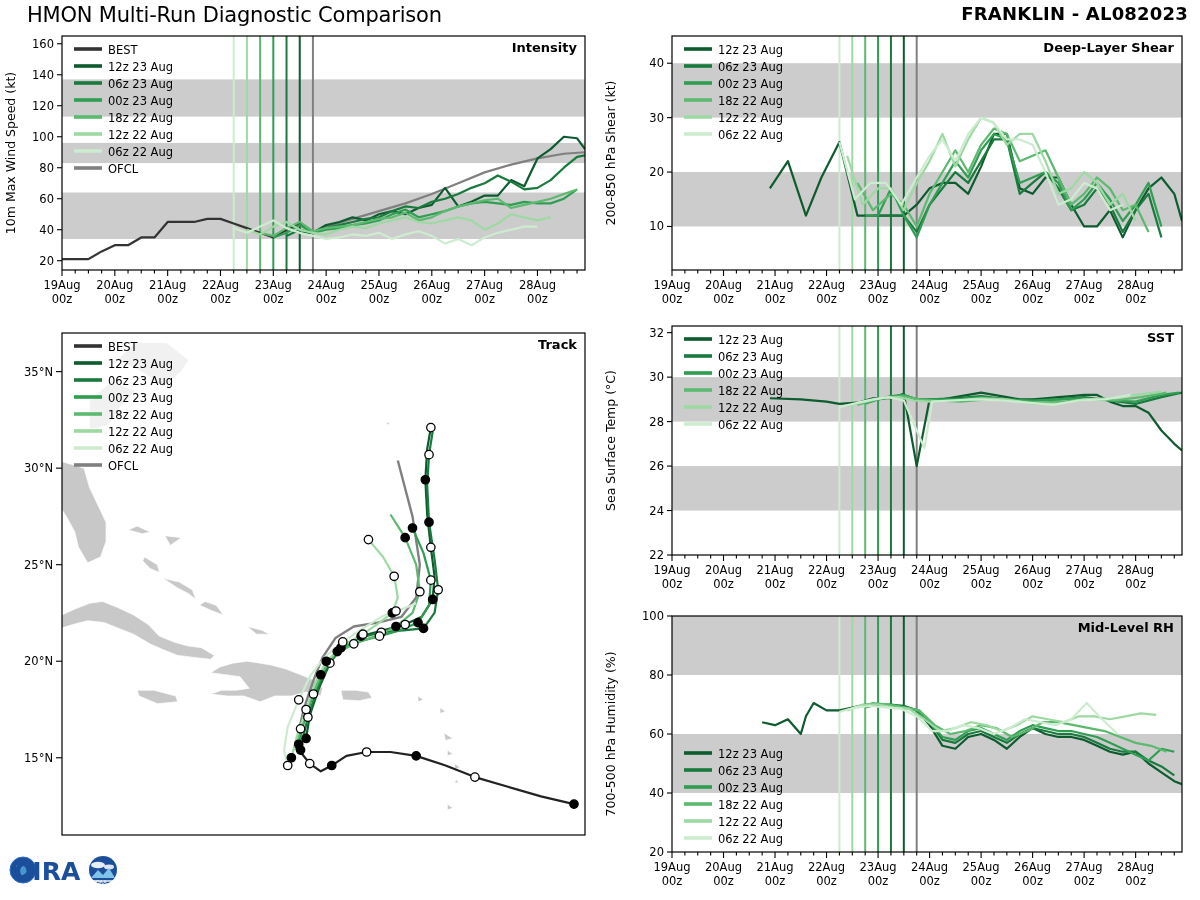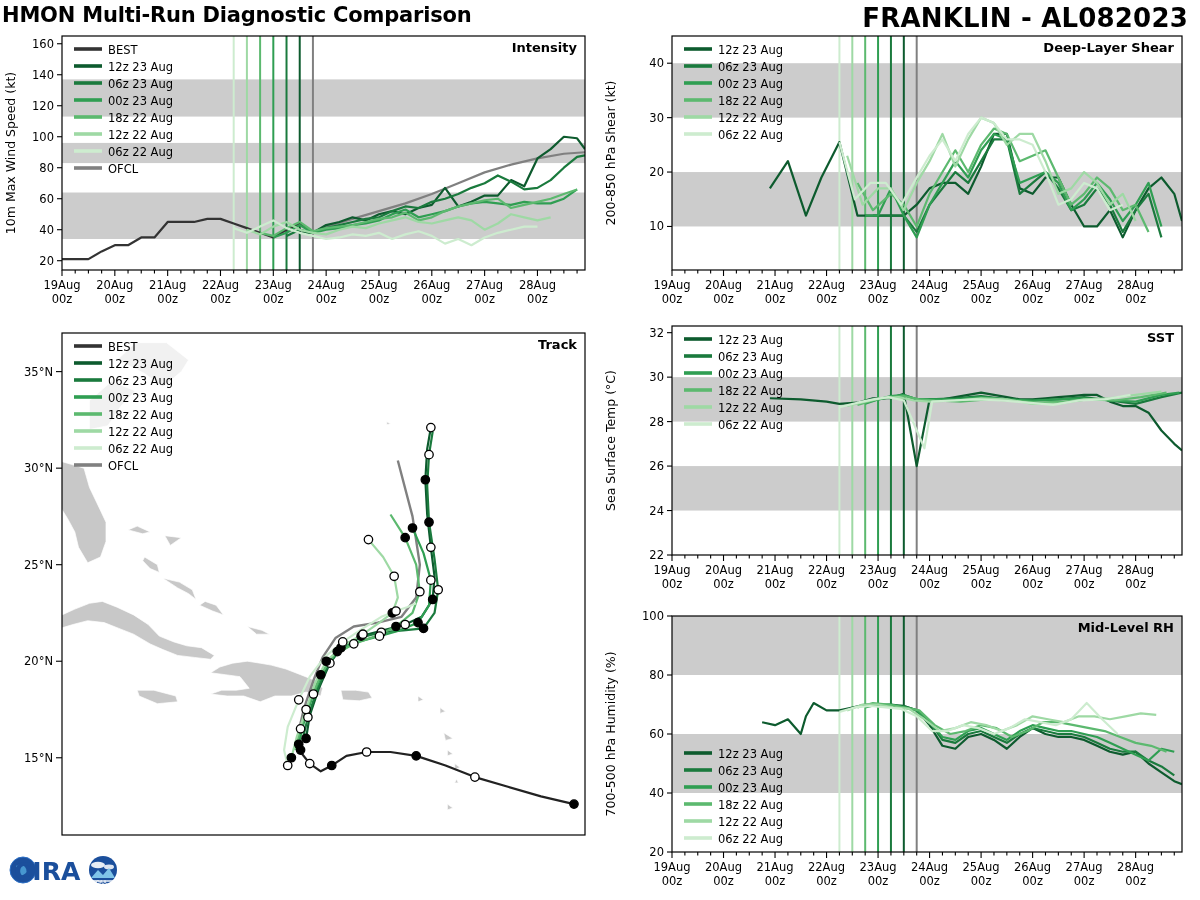--- a/index.html
+++ b/index.html
@@ -1,18 +1,18 @@
 <!DOCTYPE html>
 <html><head>
 <meta charset="utf-8">
 <style>
   html,body{margin:0;padding:0;background:#ffffff;}
   body{width:1200px;height:900px;position:relative;font-family:"DejaVu Sans","Liberation Sans",sans-serif;overflow:hidden;}
-  .title-left{position:absolute;left:2px;top:3px;font-size:21px;font-weight:bold;color:#000;letter-spacing:-0.2px;}
-  .title-right{position:absolute;right:12px;top:3px;font-size:26px;font-weight:bold;color:#000;letter-spacing:0.2px;}
+  .title-left{position:absolute;left:27px;top:3px;font-size:21px;font-weight:normal;color:#000;letter-spacing:-0.2px;}
+  .title-right{position:absolute;right:12px;top:3px;font-size:18px;font-weight:bold;color:#000;letter-spacing:0.2px;}
   .panel{position:absolute;}
   svg{display:block;overflow:visible;}
   .tick{stroke:#000;stroke-width:1.1;}
   .ticklabel{font-size:11.5px;fill:#000;font-family:"DejaVu Sans","Liberation Sans",sans-serif;}
   .axtitle{font-size:12.5px;fill:#000;font-family:"DejaVu Sans","Liberation Sans",sans-serif;}
   .paneltitle{font-size:13px;font-weight:bold;fill:#000;font-family:"DejaVu Sans","Liberation Sans",sans-serif;}
   .legtext{font-size:11.5px;fill:#000;font-family:"DejaVu Sans","Liberation Sans",sans-serif;}
   .series{fill:none;stroke-linejoin:round;stroke-linecap:butt;}
   .logo{position:absolute;left:6px;bottom:8px;width:116px;height:44px;}
 </style>

